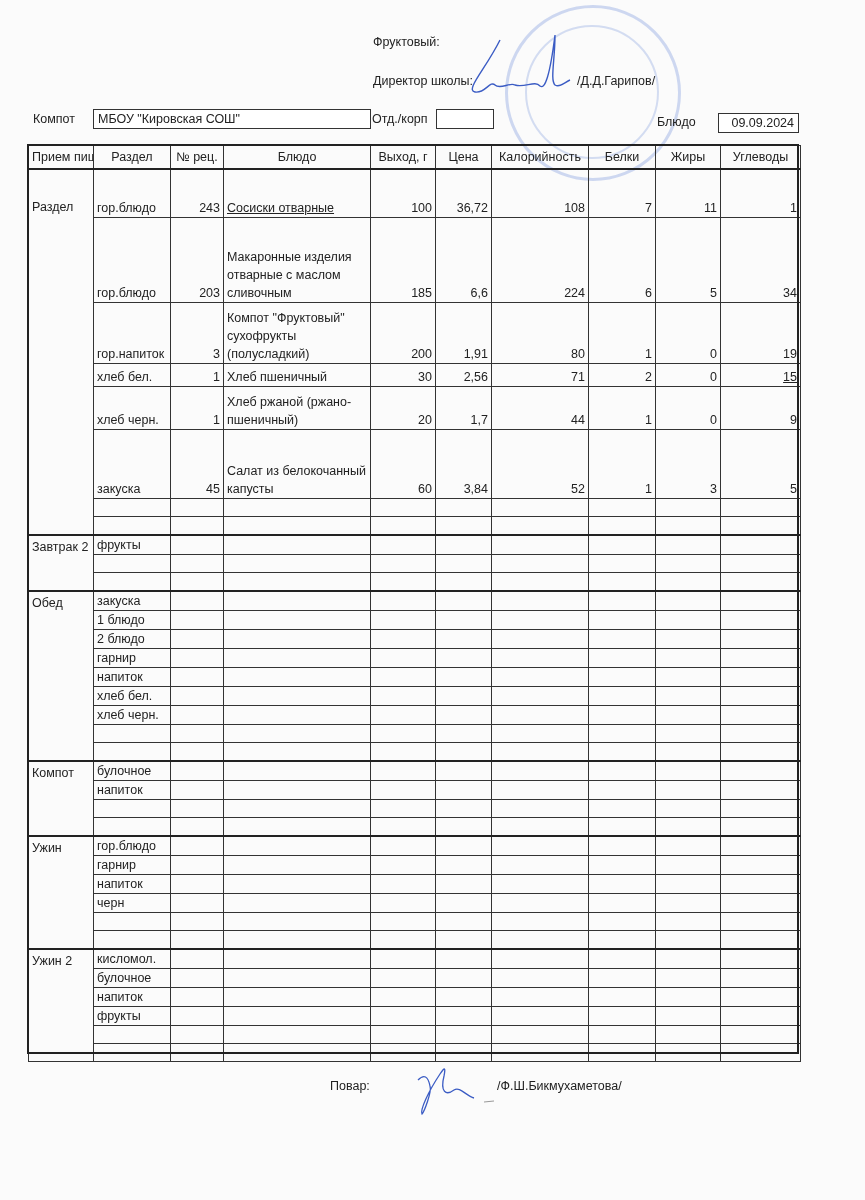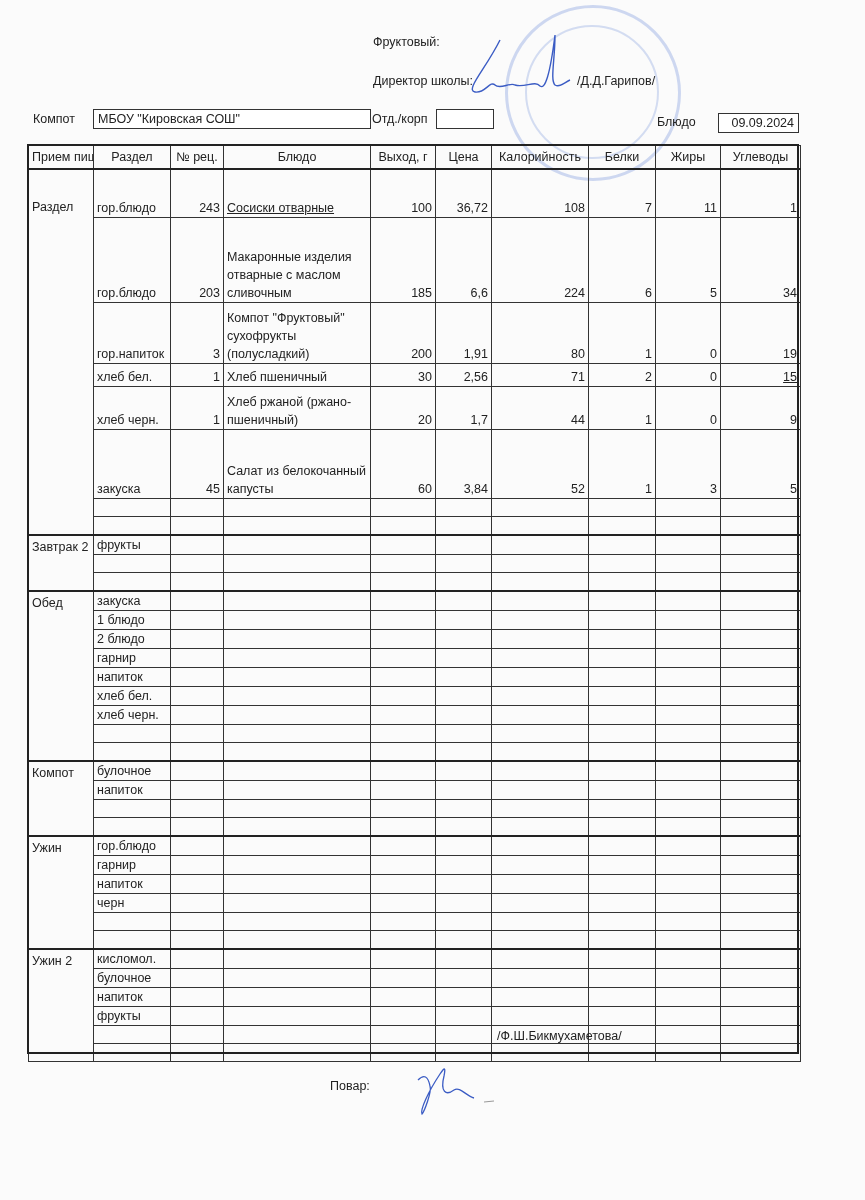--- a/index.html
+++ b/index.html
@@ -471,13 +471,13 @@
       </tr>
     </tbody>
 </table>
 <div class="outer"></div>
 
 <div class="abs t" style="left:330px;top:1079px;">Повар:</div>
 <svg class="abs" style="left:410px;top:1062px;" width="90" height="55">
   <path d="M8 18 C14 12 18 14 20 24 C22 30 14 50 12 52 C10 48 18 30 30 12 C34 6 36 4 34 14 C30 30 36 34 44 28 C50 24 56 34 64 36" stroke="#3b5cc4" stroke-width="1.3" fill="none"></path>
   <path d="M74 40 L84 39" stroke="#999" stroke-width="1"></path>
 </svg>
-<div class="abs t" style="left:497px;top:1029px;">/Ф.Ш.Бикмухаметова/</div>
+<div class="abs t" style="left:497px;top:1079px;">/Ф.Ш.Бикмухаметова/</div>
 
 </body></html>

